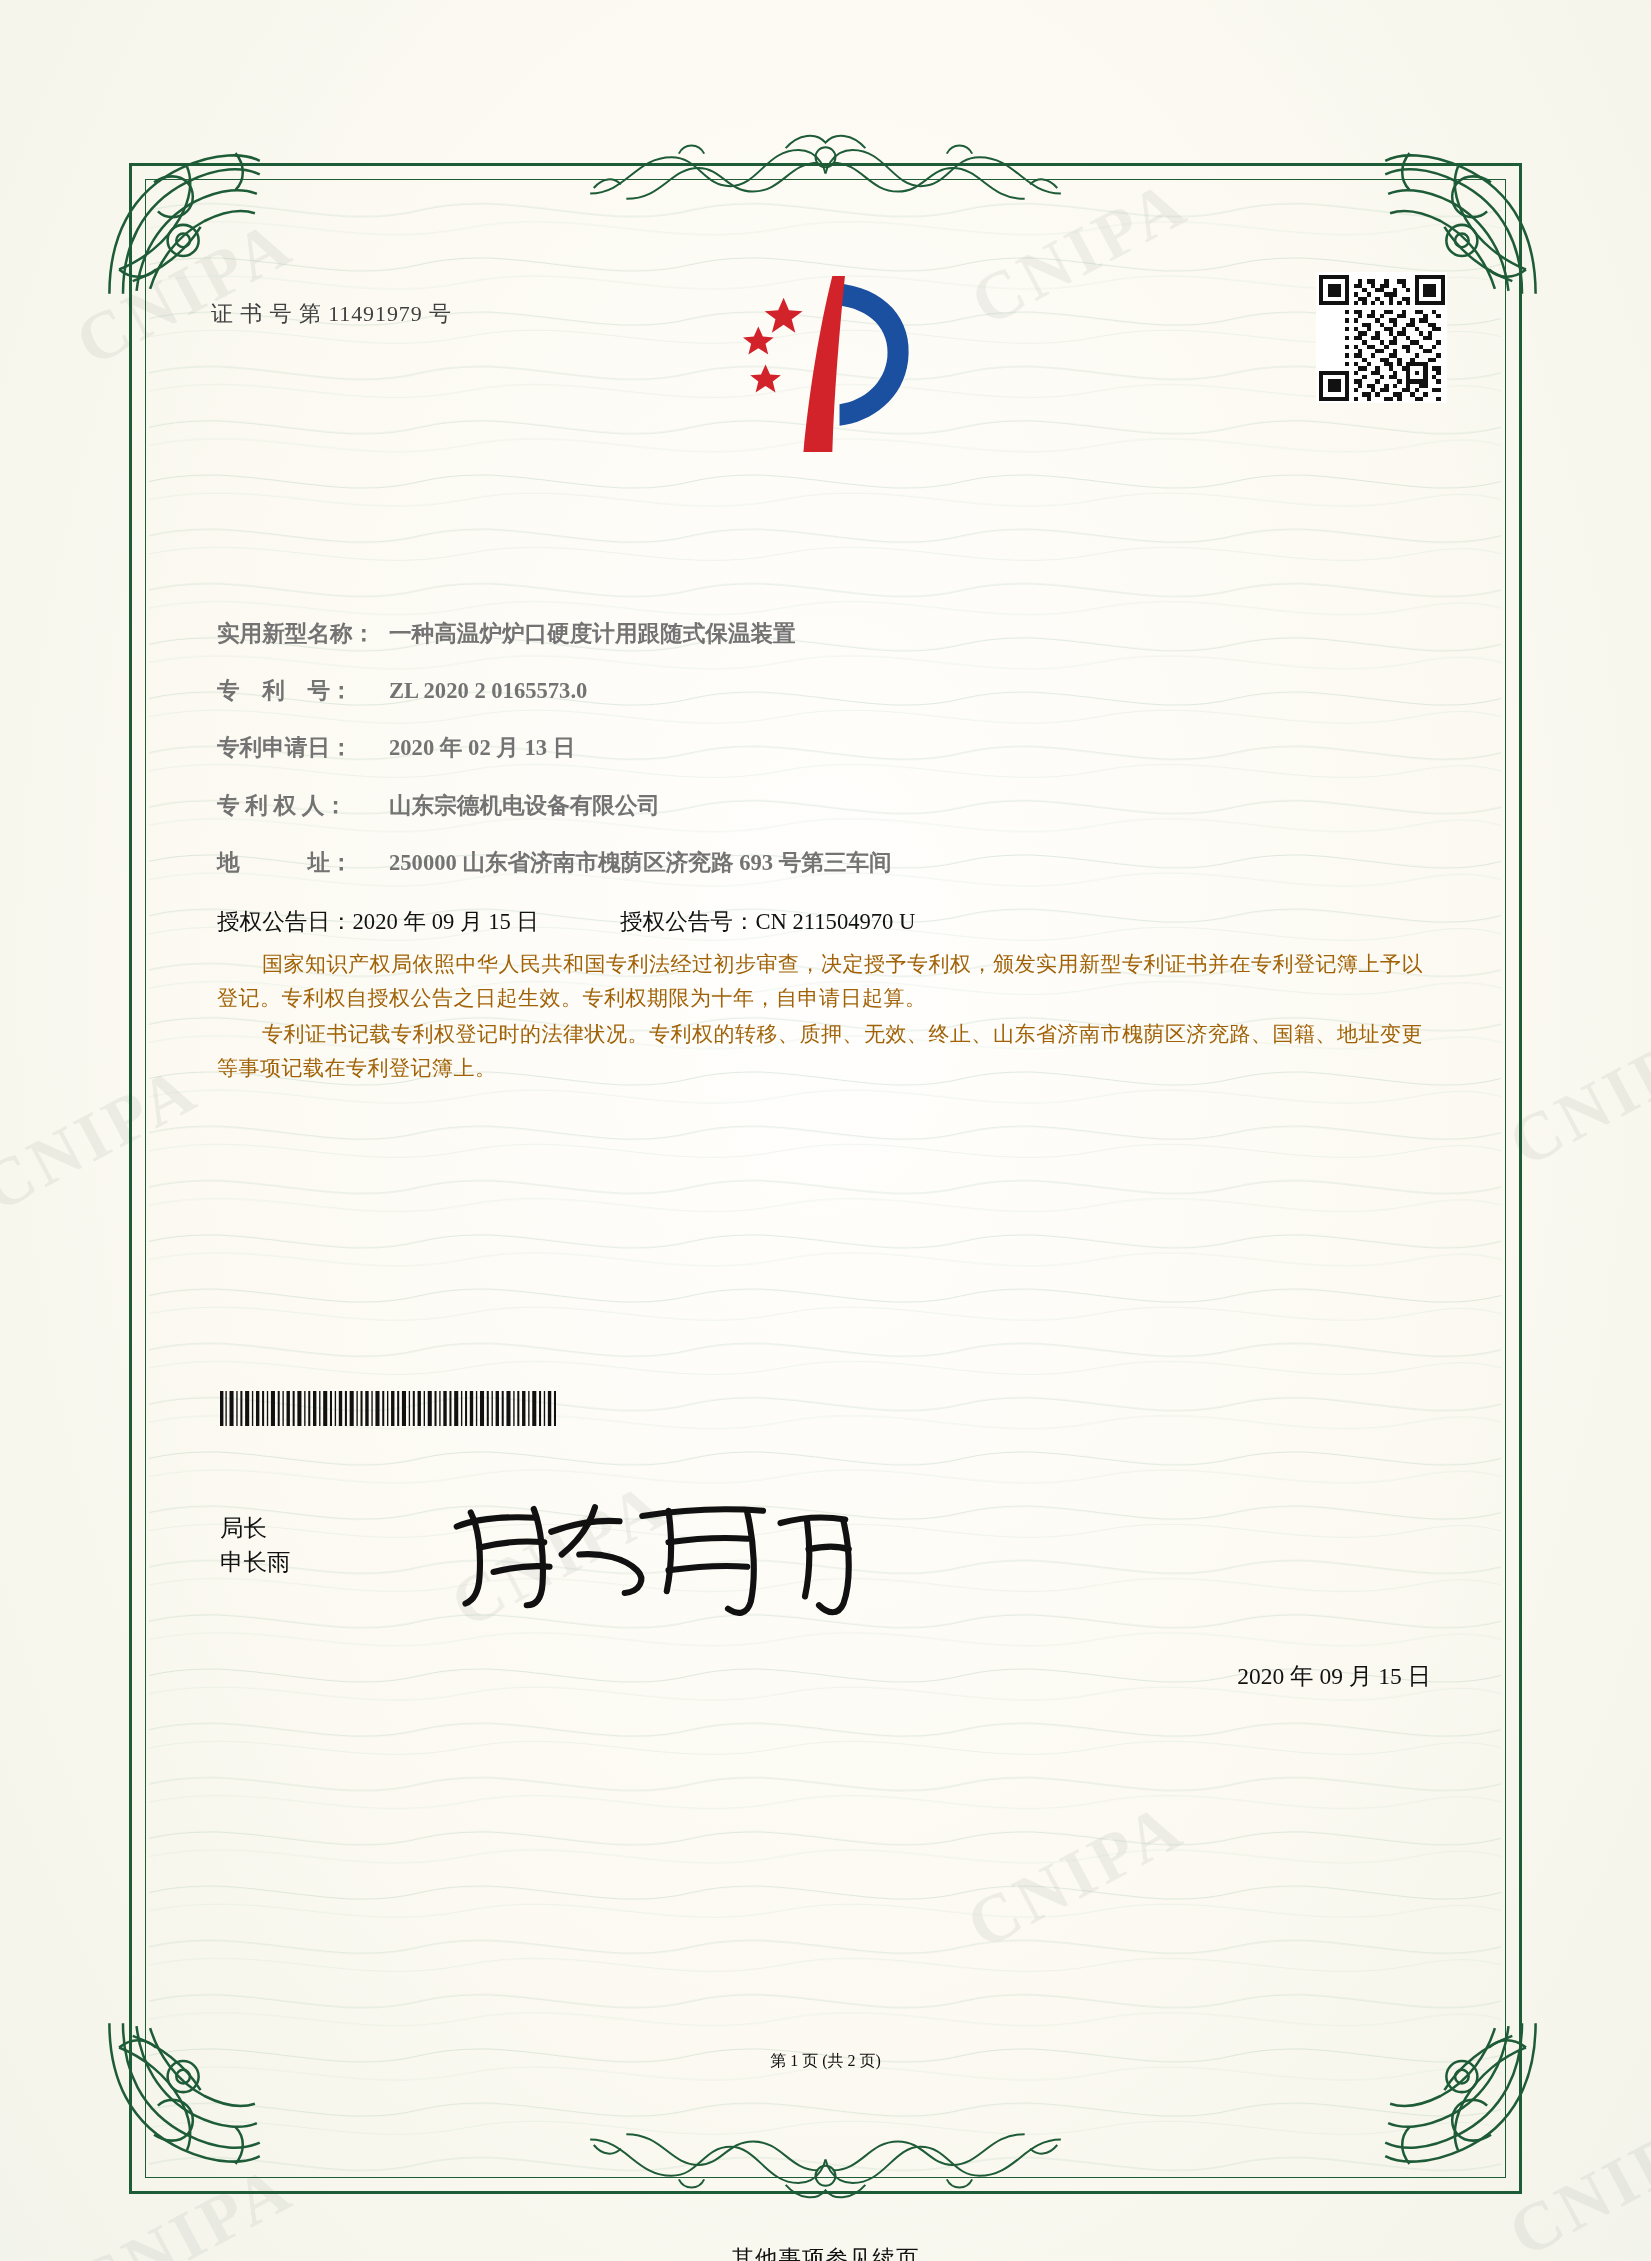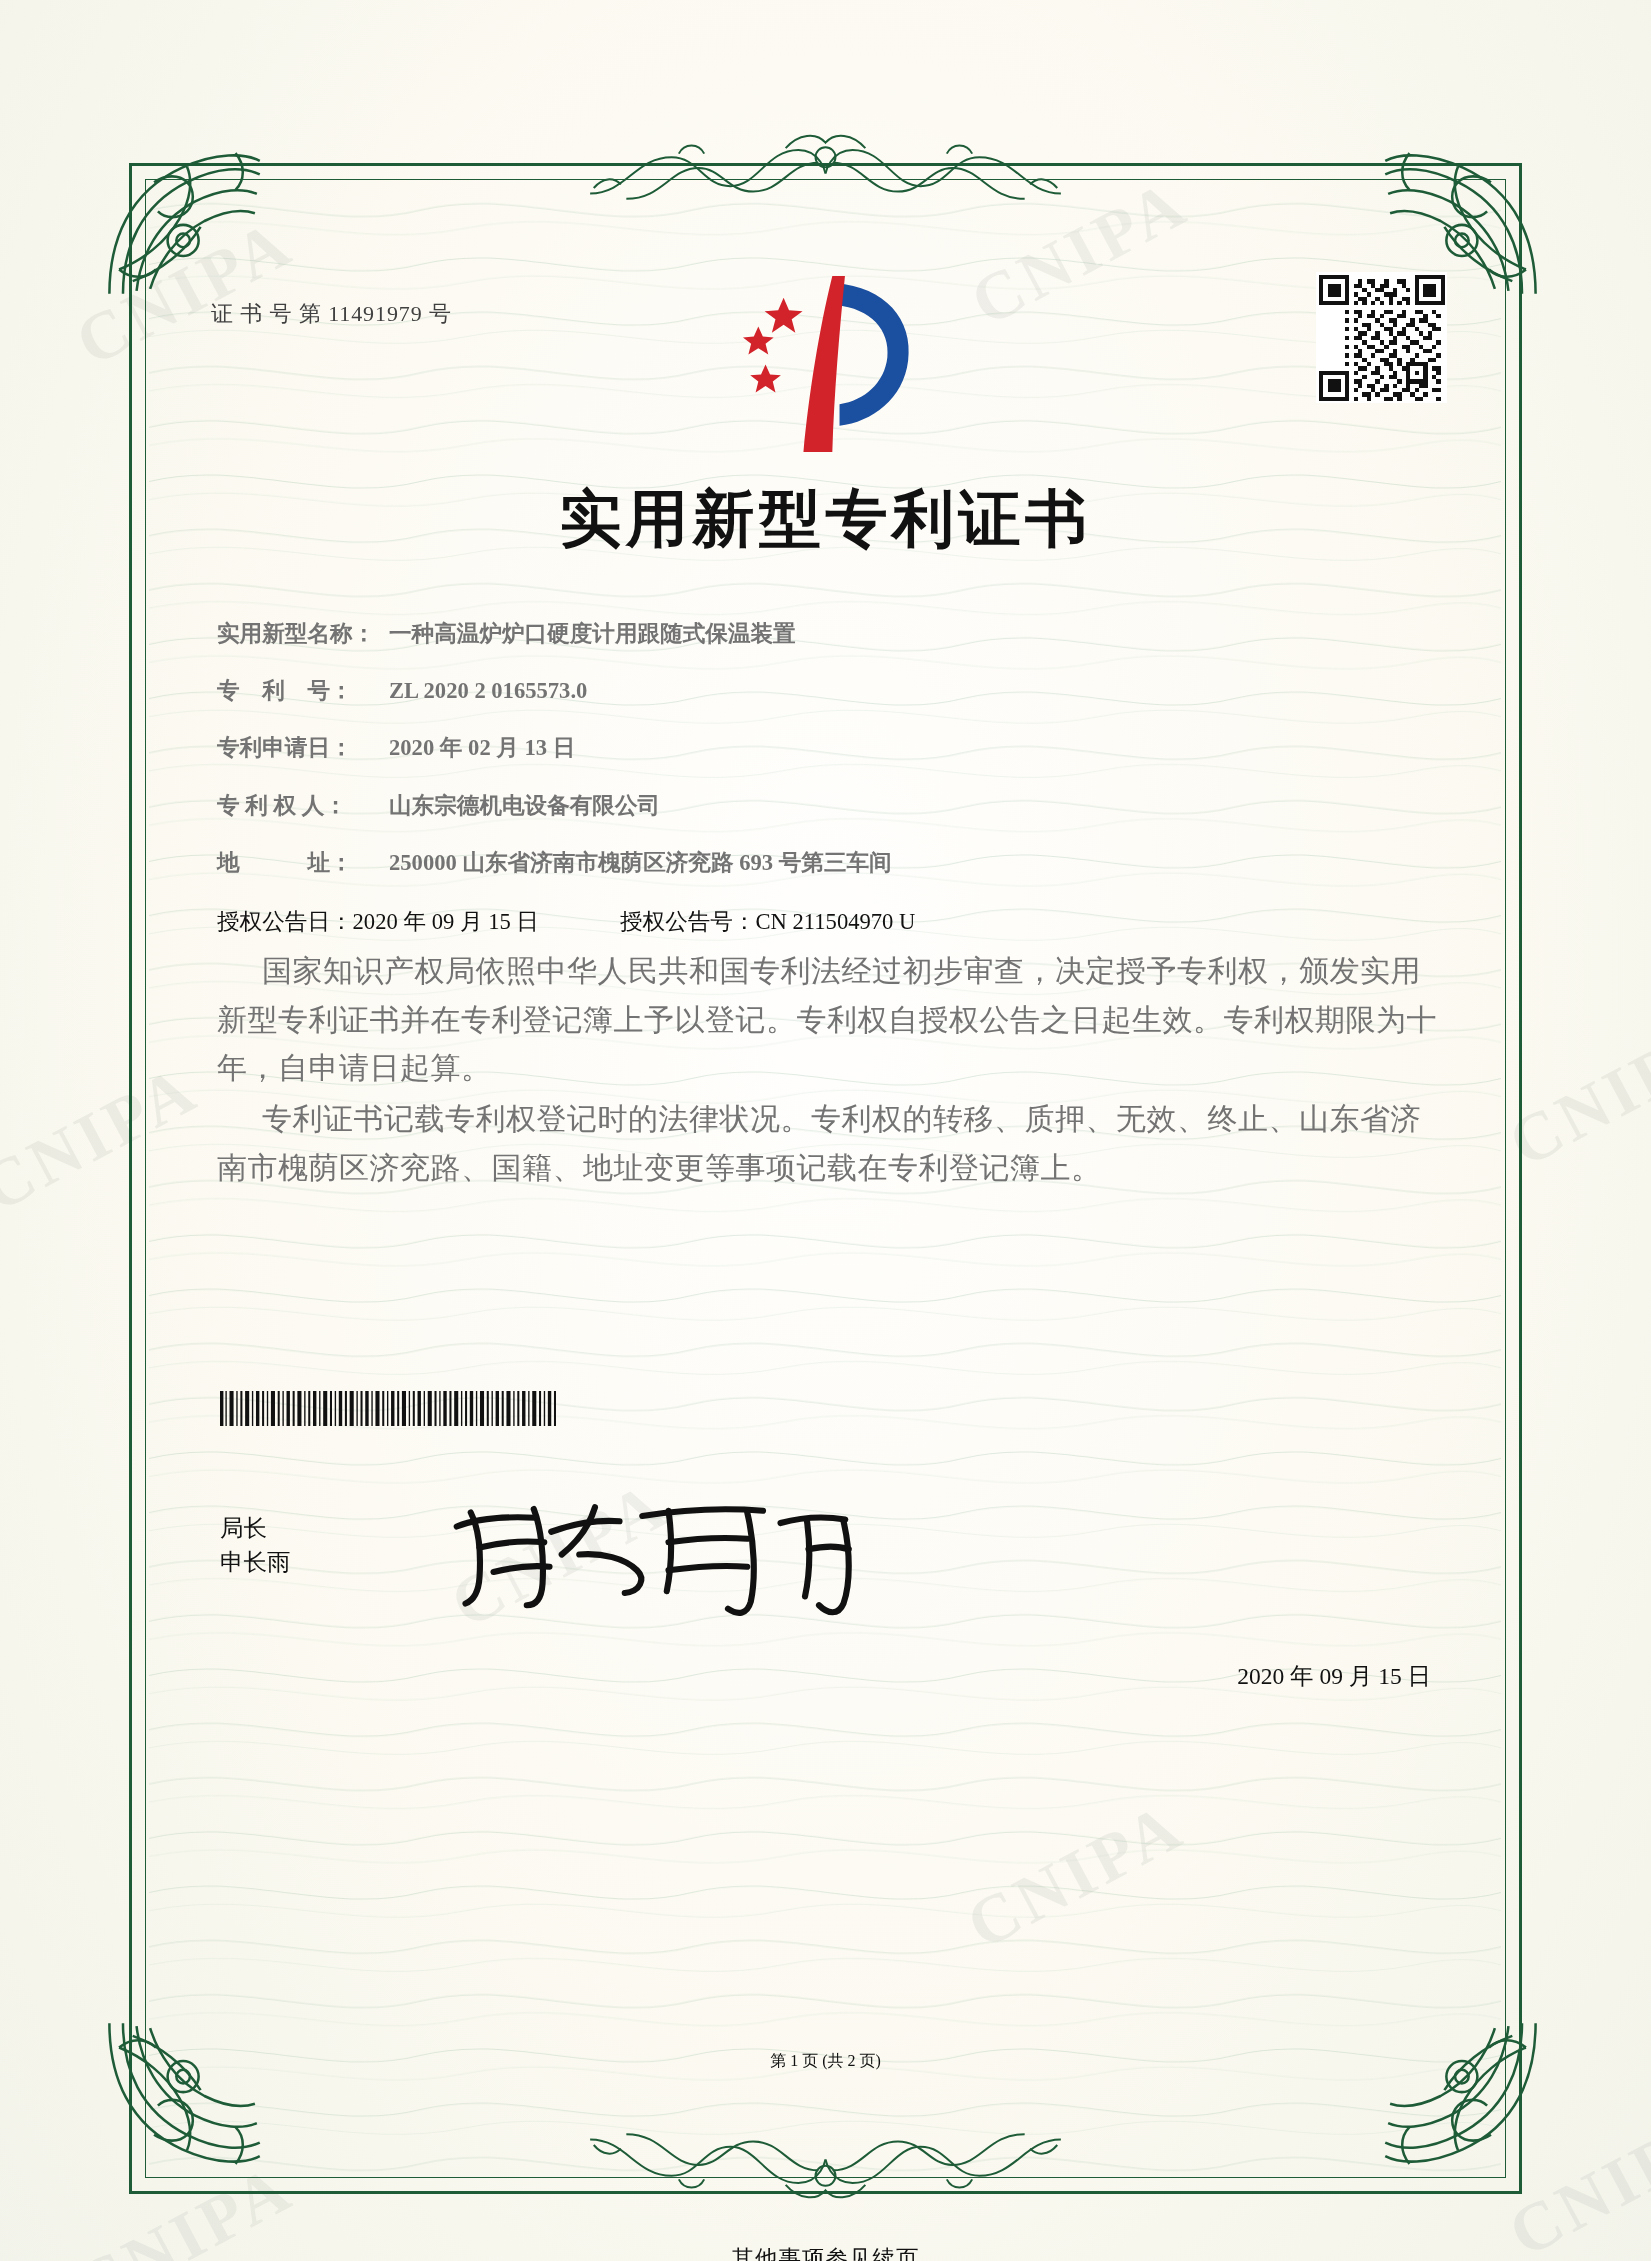--- a/index.html
+++ b/index.html
@@ -163,22 +163,22 @@
     margin-bottom: 10px;
     white-space: nowrap;
   }
   .pub-date-label { display: inline-block; }
   .pub-no-label {
     display: inline-block;
     margin-left: 81px;
   }
 
   .para {
-    font-size: 30px;
-    color: #737373;
+    font-size: 21px;
+    color: #a16207;
     line-height: 1.62;
     text-indent: 45px;
     margin-top: 2px;
     letter-spacing: 0.5px;
   }
 
   
   .barcode {
     position: absolute;
     left: 75px;
@@ -542,21 +542,20 @@
         <path d="M132,10 L 146,10 C 140,70 134,140 132,205 L 100,205 C 106,140 118,66 132,10 Z" fill="#d2232a"></path>
 
         <g fill="#d2232a">
           <polygon points="78,34 84,48 99,49 87,58 91,73 78,64 65,73 69,58 57,49 72,48"></polygon>
           <polygon points="50,66 55,77 67,78 58,85 61,97 50,90 39,97 42,85 33,78 45,77"></polygon>
           <polygon points="58,108 63,119 75,120 66,127 69,139 58,132 47,139 50,127 41,120 53,119"></polygon>
         </g>
       </svg>
     </div>
 
-    <div class="title">实用新型专利证书</div>
 
     <div class="fields">
 
       <div class="field-row">
         <span class="label">实用新型名称：</span><span class="value">一种高温炉炉口硬度计用跟随式保温装置</span>
       </div>
 
 
       <div class="field-row">
         <span class="label">专　利　号：</span><span class="value">ZL 2020 2 0165573.0</span>

